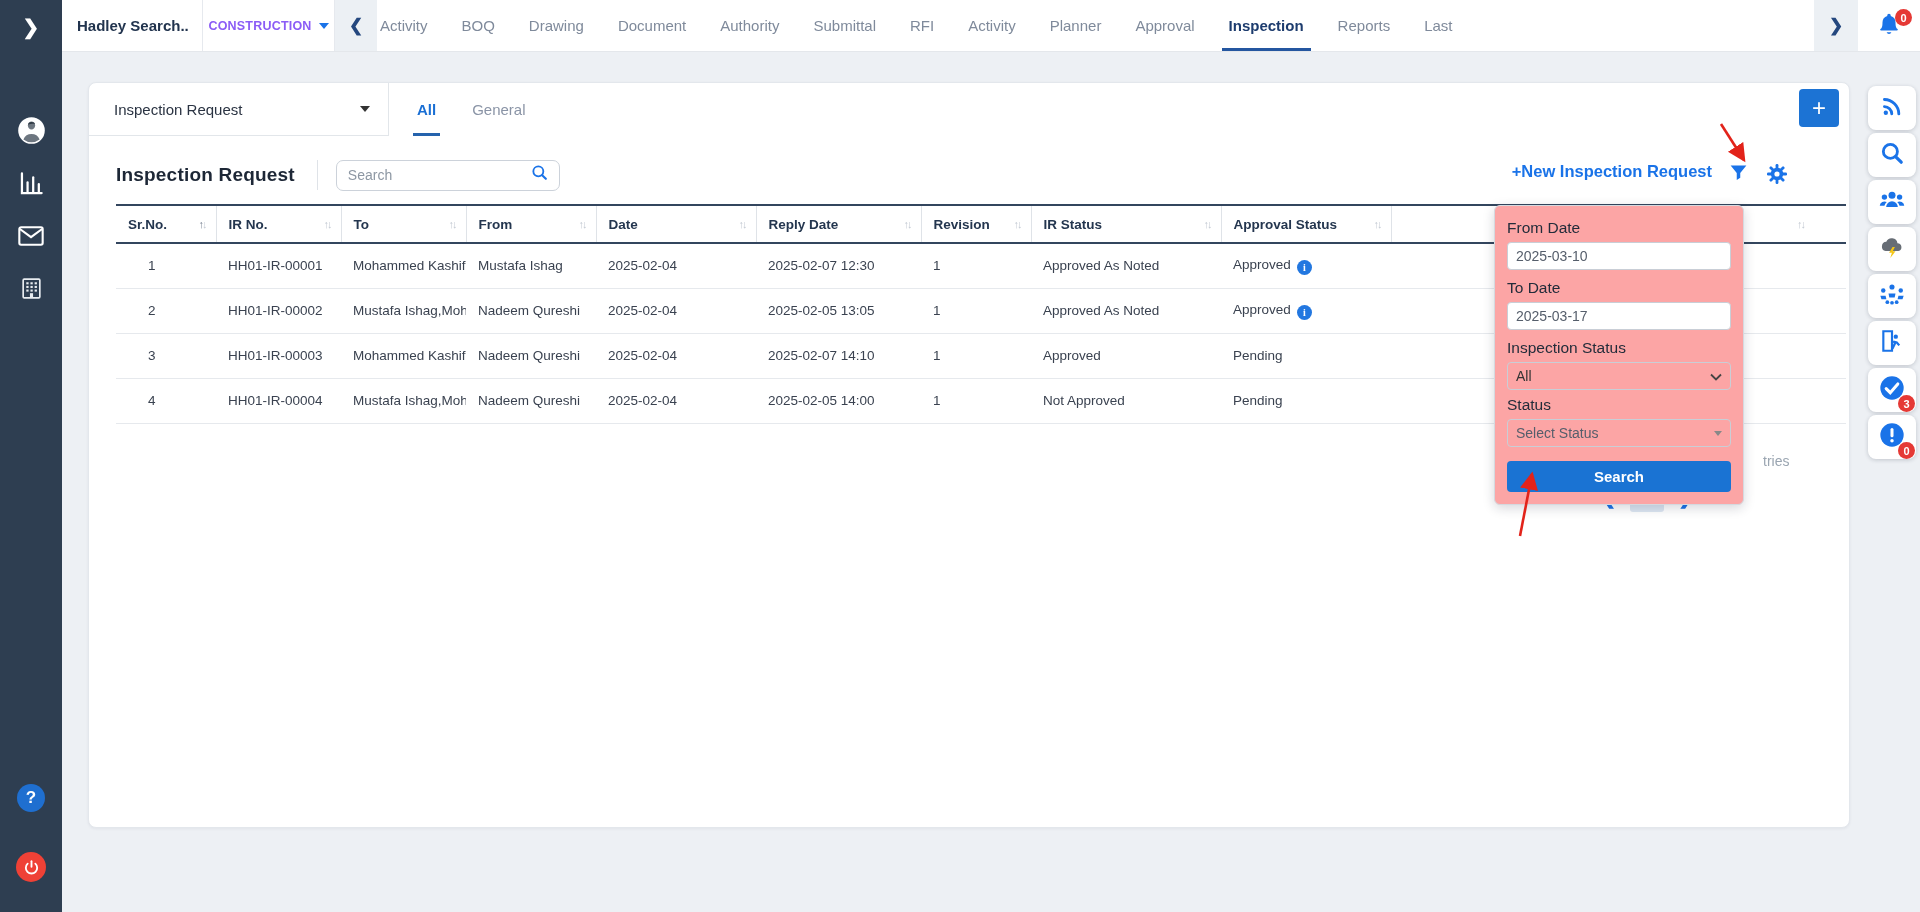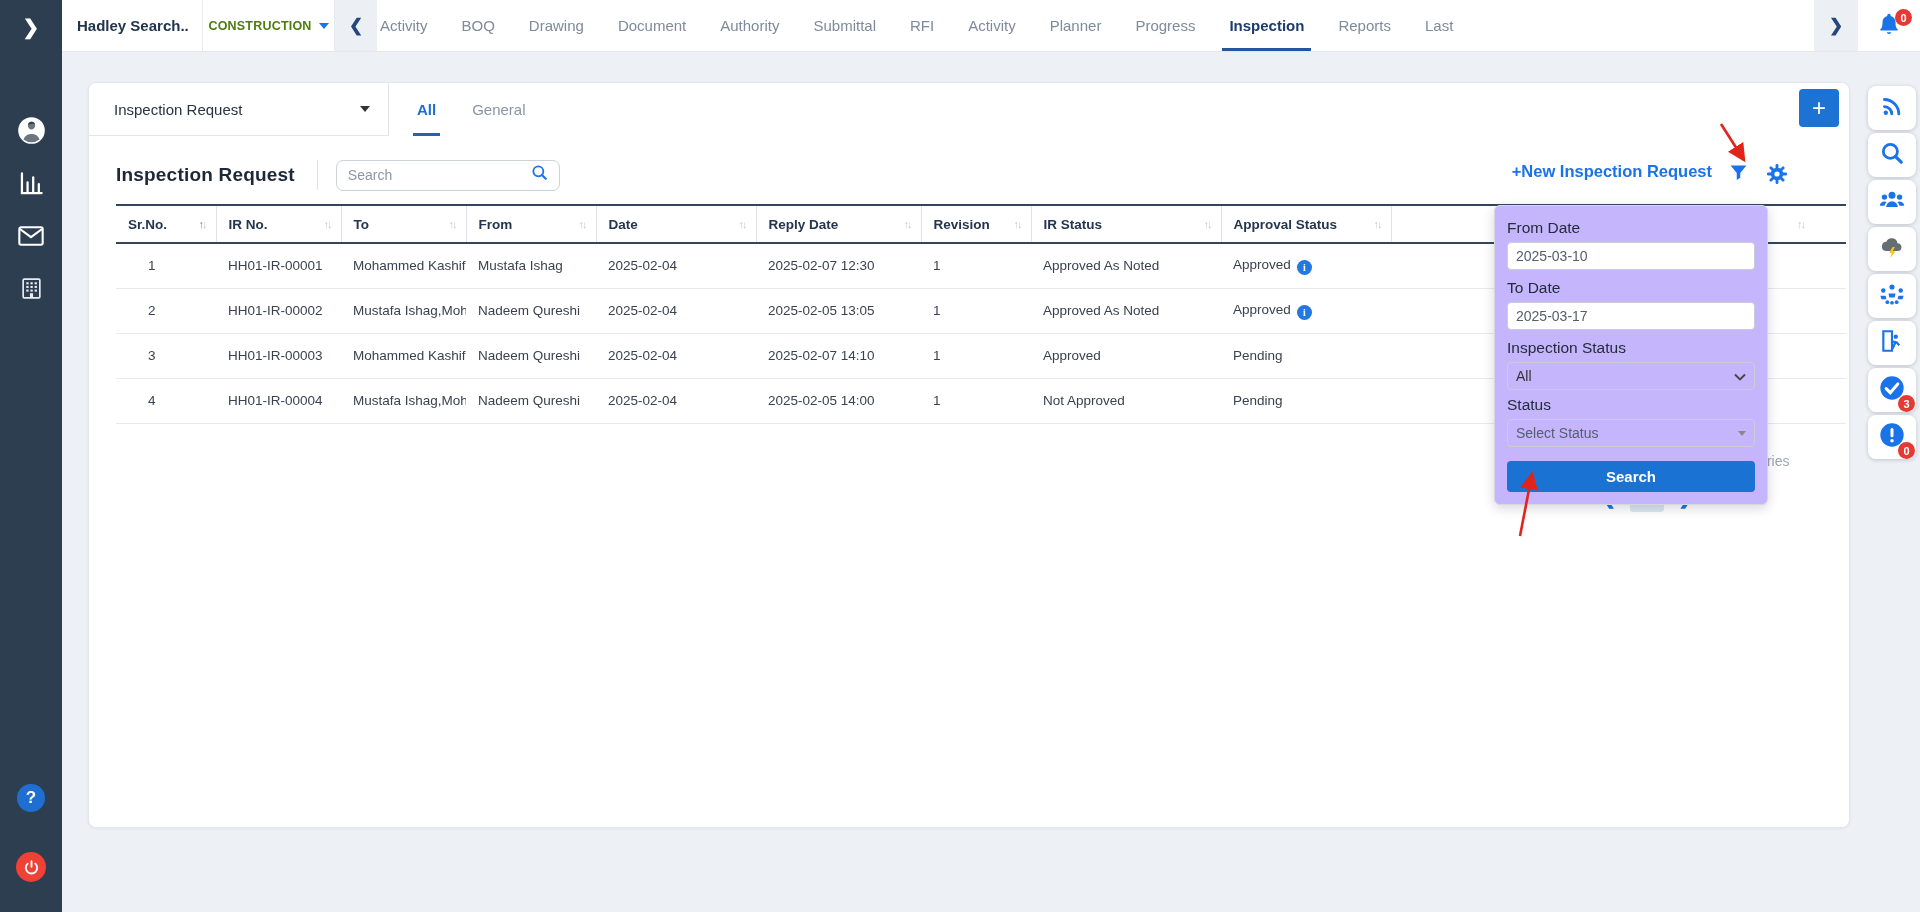--- a/index.html
+++ b/index.html
@@ -13,21 +13,21 @@
   .help-bubble { width:28px; height:28px; border-radius:50%; background:#1f6fd0; color:#fff;
                  font-weight:bold; font-size:17px; display:flex; align-items:center; justify-content:center; }
   .power-bubble { width:30px; height:30px; border-radius:50%; background:#ef4136; display:flex; align-items:center; justify-content:center; }
 
   
   .topbar { position:absolute; left:62px; top:0; right:0; height:52px; background:#fff;
             border-bottom:1px solid #e4e7eb; display:flex; align-items:stretch; z-index:20; }
   .project-name { width:141px; display:flex; align-items:center; padding-left:15px;
                   font-weight:bold; font-size:15px; color:#22344e; border-right:1px solid #e6e9ee; }
   .module-dd { width:132px; display:flex; align-items:center; justify-content:center; gap:7px;
-               color:#4d7c0f; font-weight:bold; font-size:12.5px; letter-spacing:.2px;
+               color:#8b5cf6; font-weight:bold; font-size:12.5px; letter-spacing:.2px;
                border-right:1px solid #e6e9ee; cursor:pointer; }
   .caret-down { width:0; height:0; border-left:5px solid transparent; border-right:5px solid transparent;
                 border-top:6px solid #1a73e8; }
   .collapse-box { width:42px; background:#ecf0f4; display:flex; align-items:center; justify-content:center;
                   color:#24477e; font-size:17px; font-weight:bold; z-index:2; margin-right:-14px; cursor:pointer; }
   .nav { display:flex; align-items:stretch; flex:1; overflow:hidden; }
   .nav-item { display:flex; align-items:center; padding:0 17px; font-size:15px; color:#7f8a9b;
               cursor:pointer; position:relative; white-space:nowrap; }
   .nav-item.active { color:#1d3c6e; font-weight:bold; }
   .nav-item.active::after { content:""; position:absolute; left:10px; right:10px; bottom:0;
@@ -86,21 +86,21 @@
   
   .entries-frag { position:absolute; left:1674px; top:370px; font-size:14px; color:#9aa5b1; }
   .pagination { position:absolute; left:1467px; top:400px; display:flex; align-items:center; gap:14px; }
   .pg-txt { font-size:16px; color:#8e99a6; cursor:pointer; }
   .pg-last { color:#5a6b7d; }
   .pg-chev { color:#1a73e8; font-size:18px; font-weight:bold; cursor:pointer; }
   .pg-page { width:34px; height:29px; background:#dce6f2; color:#5a6b7d; font-size:15px;
              display:flex; align-items:center; justify-content:center; border-radius:3px; cursor:pointer; }
 
   
-  .popup { position:absolute; left:1494px; top:205px; width:274px; background:#c4b5fd; border:1px solid #d5d9df;
+  .popup { position:absolute; left:1494px; top:205px; width:250px; background:#fca5a5; border:1px solid #d5d9df;
            border-radius:6px; box-shadow:0 3px 12px rgba(20,30,50,.18); padding:10px 12px 12px; z-index:50; }
   .pp-label { font-size:15.5px; color:#232c3a; margin:3px 0 5px; }
   .pp-input { width:100%; height:28px; border:1px solid #c9ced6; border-radius:4px; padding:0 8px;
               font-size:14px; color:#555e6b; font-family:"Liberation Sans", sans-serif; outline:none;
               margin-bottom:6px; }
   .pp-select { width:100%; height:28px; border:1px solid #c9ced6; border-radius:4px; padding:0 8px;
                display:flex; align-items:center; font-size:14px; color:#333; cursor:pointer; margin-bottom:6px; }
   .pp-select .chev { margin-left:auto; }
   .pp-select .tri { margin-left:auto; width:0; height:0; border-left:4px solid transparent;
                     border-right:4px solid transparent; border-top:5px solid #888; }
@@ -198,21 +198,21 @@
   <nav class="nav">
     <div class="nav-item">Activity</div>
     <div class="nav-item">BOQ</div>
     <div class="nav-item">Drawing</div>
     <div class="nav-item">Document</div>
     <div class="nav-item">Authority</div>
     <div class="nav-item">Submittal</div>
     <div class="nav-item">RFI</div>
     <div class="nav-item">Activity</div>
     <div class="nav-item">Planner</div>
-    <div class="nav-item">Progress</div>
+    <div class="nav-item">Approval</div>
     <div class="nav-item active">Inspection</div>
     <div class="nav-item">Reports</div>
     <div class="nav-item">Last</div>
   </nav>
   <div class="expand-box">❯</div>
   <div class="bell-wrap">
     <span>
       <svg width="26" height="26" viewBox="0 0 24 24" fill="#1a73e8">
         <path d="M12 2.5c.9 0 1.6.7 1.6 1.5v.6A6.2 6.2 0 0 1 18 10.5c0 4.4 1 5.4 1.9 6.2.5.4.2 1.3-.5 1.3H4.6c-.7 0-1-.9-.5-1.3 1-0.8 1.9-1.8 1.9-6.2a6.2 6.2 0 0 1 4.4-5.9v-.6c0-.8.7-1.5 1.6-1.5z"></path>
         <path d="M9.8 19.5a2.3 2.3 0 0 0 4.4 0z"></path>

